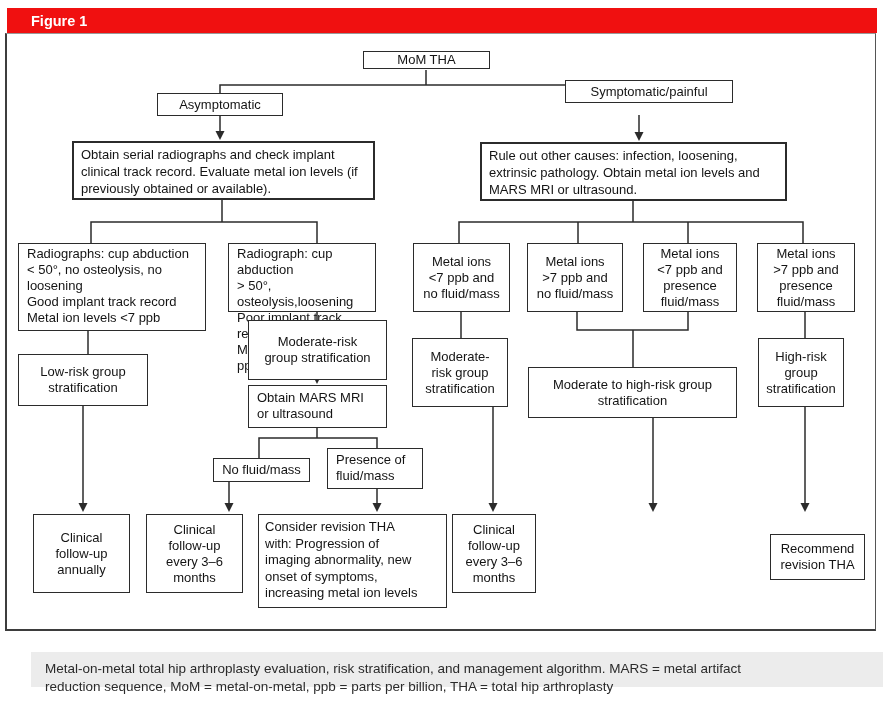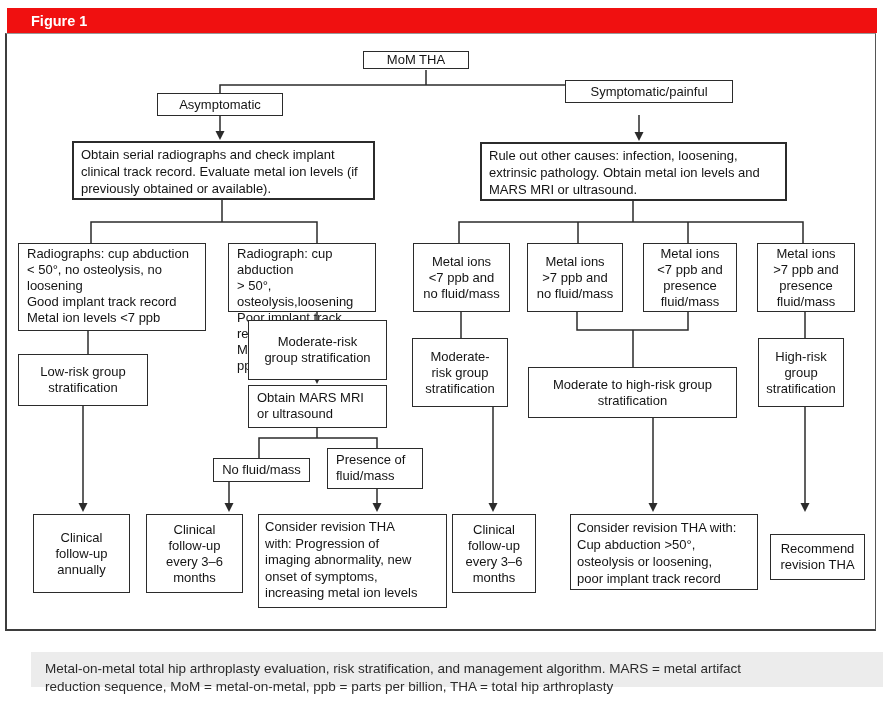--- a/index.html
+++ b/index.html
@@ -84,21 +84,21 @@
       <polygon points="312.5,375 321.5,375 317,384"></polygon>
       <polygon points="78.5,503 87.5,503 83,512"></polygon>
       <polygon points="224.5,503 233.5,503 229,512"></polygon>
       <polygon points="372.5,503 381.5,503 377,512"></polygon>
       <polygon points="488.5,503 497.5,503 493,512"></polygon>
       <polygon points="648.5,503 657.5,503 653,512"></polygon>
       <polygon points="800.5,503 809.5,503 805,512"></polygon>
     </g>
   </svg>
 
-  <div class="node tight" style="left:363px;top:51px;width:106px;height:18px">MoM THA</div>
+  <div class="node tight" style="left:363px;top:51px;width:127px;height:18px">MoM THA</div>
 
   <div class="node" style="left:157px;top:93px;width:126px;height:23px">Asymptomatic</div>
 
   <div class="node" style="left:565px;top:80px;width:168px;height:23px">Symptomatic/painful</div>
 
   <div class="node para" style="left:72px;top:141px;width:303px;height:59px">Obtain serial radiographs and check implant clinical track record. Evaluate metal ion levels (if previously obtained or available).</div>
 
   <div class="node para" style="left:480px;top:142px;width:307px;height:59px">Rule out other causes: infection, loosening, extrinsic pathology. Obtain metal ion levels and MARS MRI or ultrasound.</div>
 
   <div class="node left" style="left:18px;top:243px;width:188px;height:88px">Radiographs: cup abduction
@@ -168,24 +168,20 @@
 with: Progression of
 imaging abnormality, new
 onset of symptoms,
 increasing metal ion levels</div>
 
   <div class="node" style="left:452px;top:514px;width:84px;height:79px">Clinical
 follow-up
 every 3–6
 months</div>
 
-  <div class="node wide" style="left:570px;top:514px;width:188px;height:76px">Consider revision THA with:
-Cup abduction &gt;50°,
-osteolysis or loosening,
-poor implant track record</div>
 
   <div class="node" style="left:770px;top:534px;width:95px;height:46px">Recommend
 revision THA</div>
 
   <div class="caption" style="background: rgb(236, 236, 236);">Metal-on-metal total hip arthroplasty evaluation, risk stratification, and management algorithm. MARS = metal artifact
 reduction sequence, MoM = metal-on-metal, ppb = parts per billion, THA = total hip arthroplasty</div>
 
 </div>
 
 </body></html>

